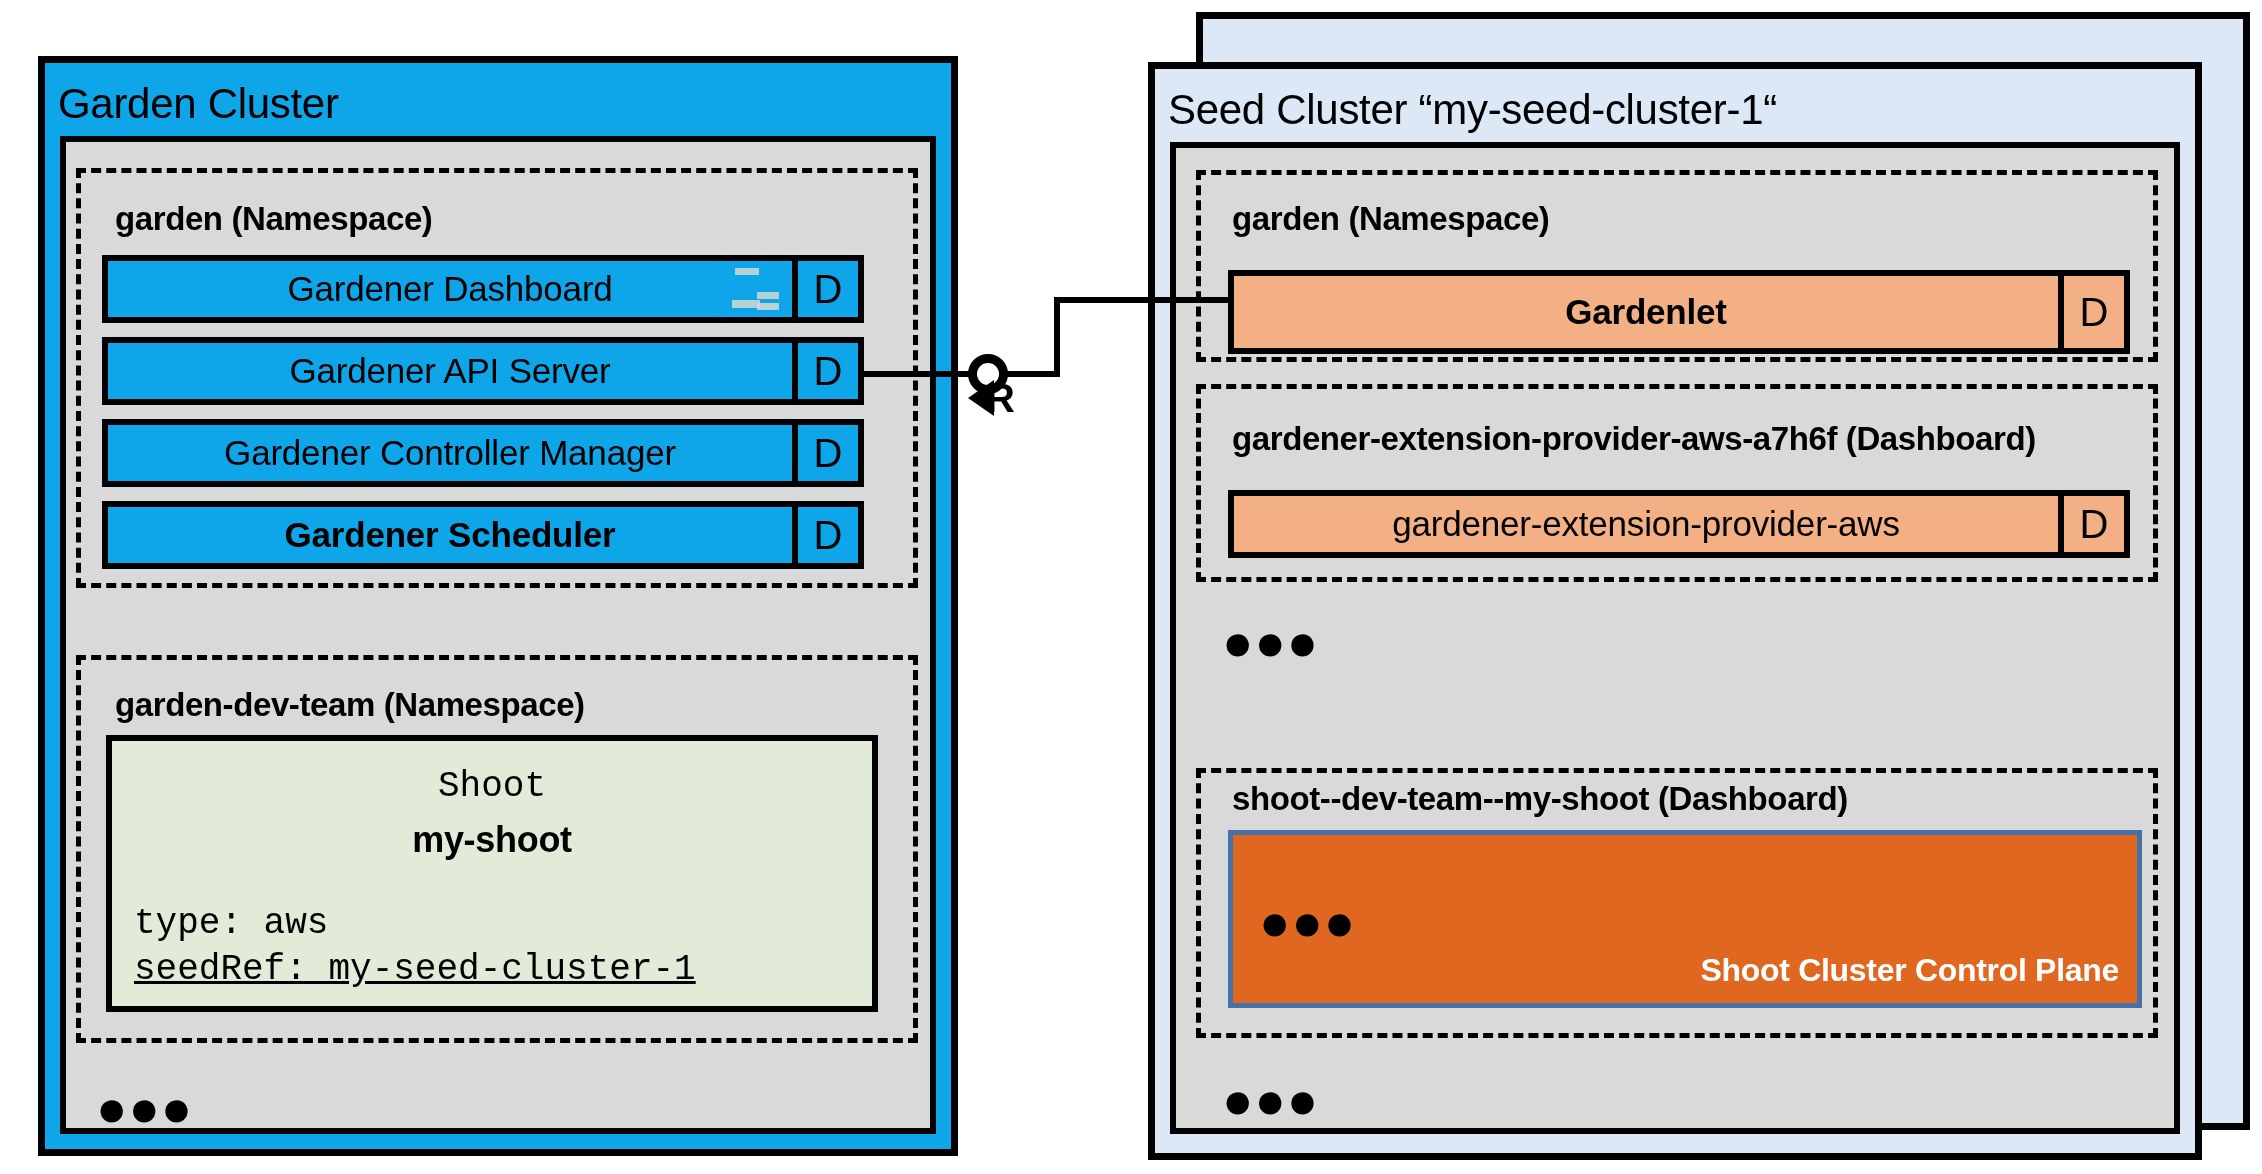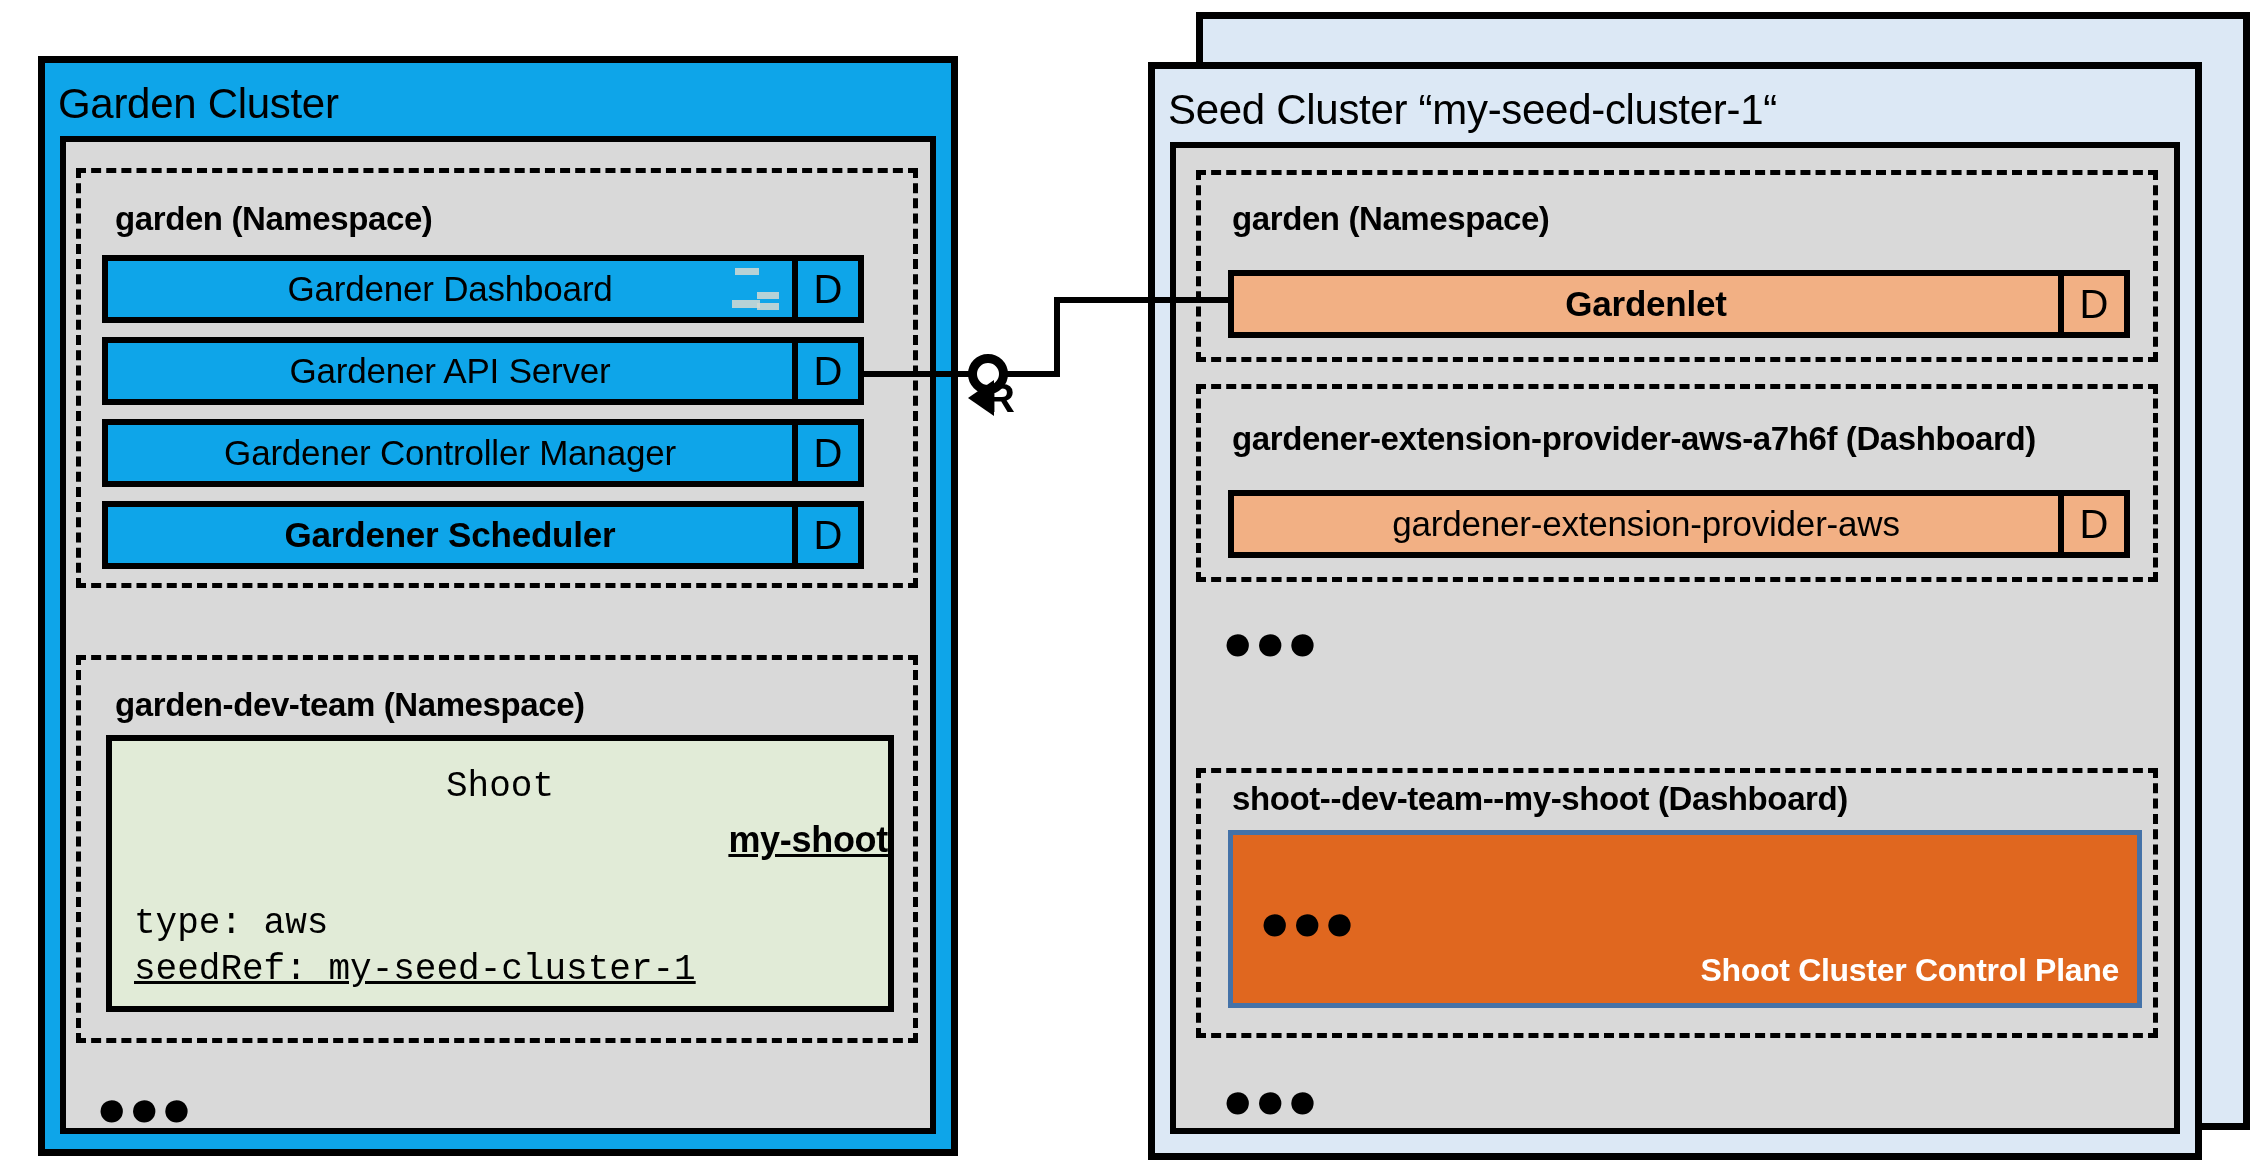--- a/index.html
+++ b/index.html
@@ -92,39 +92,37 @@
   .fill-green      { background: #0ea5e9; }
   .fill-blue       { background: #DCE8F5; }
   .fill-orange-lt  { background: #F2B084; }
 
   
   .shoot-card {
     border: 6px solid #000000;
     background: #E1EBD7;
     position: absolute;
     overflow: hidden;
-    padding-left: 16px;
   }
   .shoot-kind {
     position: absolute;
     left: 0; right: 0;
     text-align: center;
     font-family: "Liberation Mono", monospace;
     font-size: 36px;
     color: #000000;
   }
   .shoot-name {
     position: absolute;
     left: 0; right: 0;
-    text-align: right;
+    text-align: center;
     font-size: 36px;
     font-weight: bold;
     color: #000000;
     letter-spacing: -0.3px;
-    text-decoration: underline;
   }
   .shoot-spec {
     position: absolute;
     font-family: "Liberation Mono", monospace;
     font-size: 36px;
     color: #000000;
     white-space: nowrap;
   }
 
   
@@ -242,21 +240,21 @@
 
   <div class="cluster-title" style="left:1168px; top:86px;">Seed Cluster “my-seed-cluster-1“</div>
 
   <div class="abs inner-solid" style="left:1170px; top:142px; width:1010px; height:992px;">
   </div>
 
   <div class="abs ns-dashed" style="left:1196px; top:170px; width:962px; height:192px;">
   </div>
   <div class="ns-title" style="left:1232px; top:200px;">garden (Namespace)</div>
 
-  <div class="abs comp-box fill-orange-lt" style="left:1228px; top:270px; width:902px; height:68px;">
+  <div class="abs comp-box fill-orange-lt" style="left:1228px; top:270px; width:902px; height:84px;">
     <div class="comp-label bold">Gardenlet</div>
     <div class="comp-kind">D</div>
   </div>
 
   <div class="abs ns-dashed" style="left:1196px; top:384px; width:962px; height:198px;">
   </div>
   <div class="ns-title" style="left:1232px; top:420px;">gardener-extension-provider-aws-a7h6f (Dashboard)</div>
 
   <div class="abs comp-box fill-orange-lt" style="left:1228px; top:490px; width:902px; height:68px;">
     <div class="comp-label">gardener-extension-provider-aws</div>

